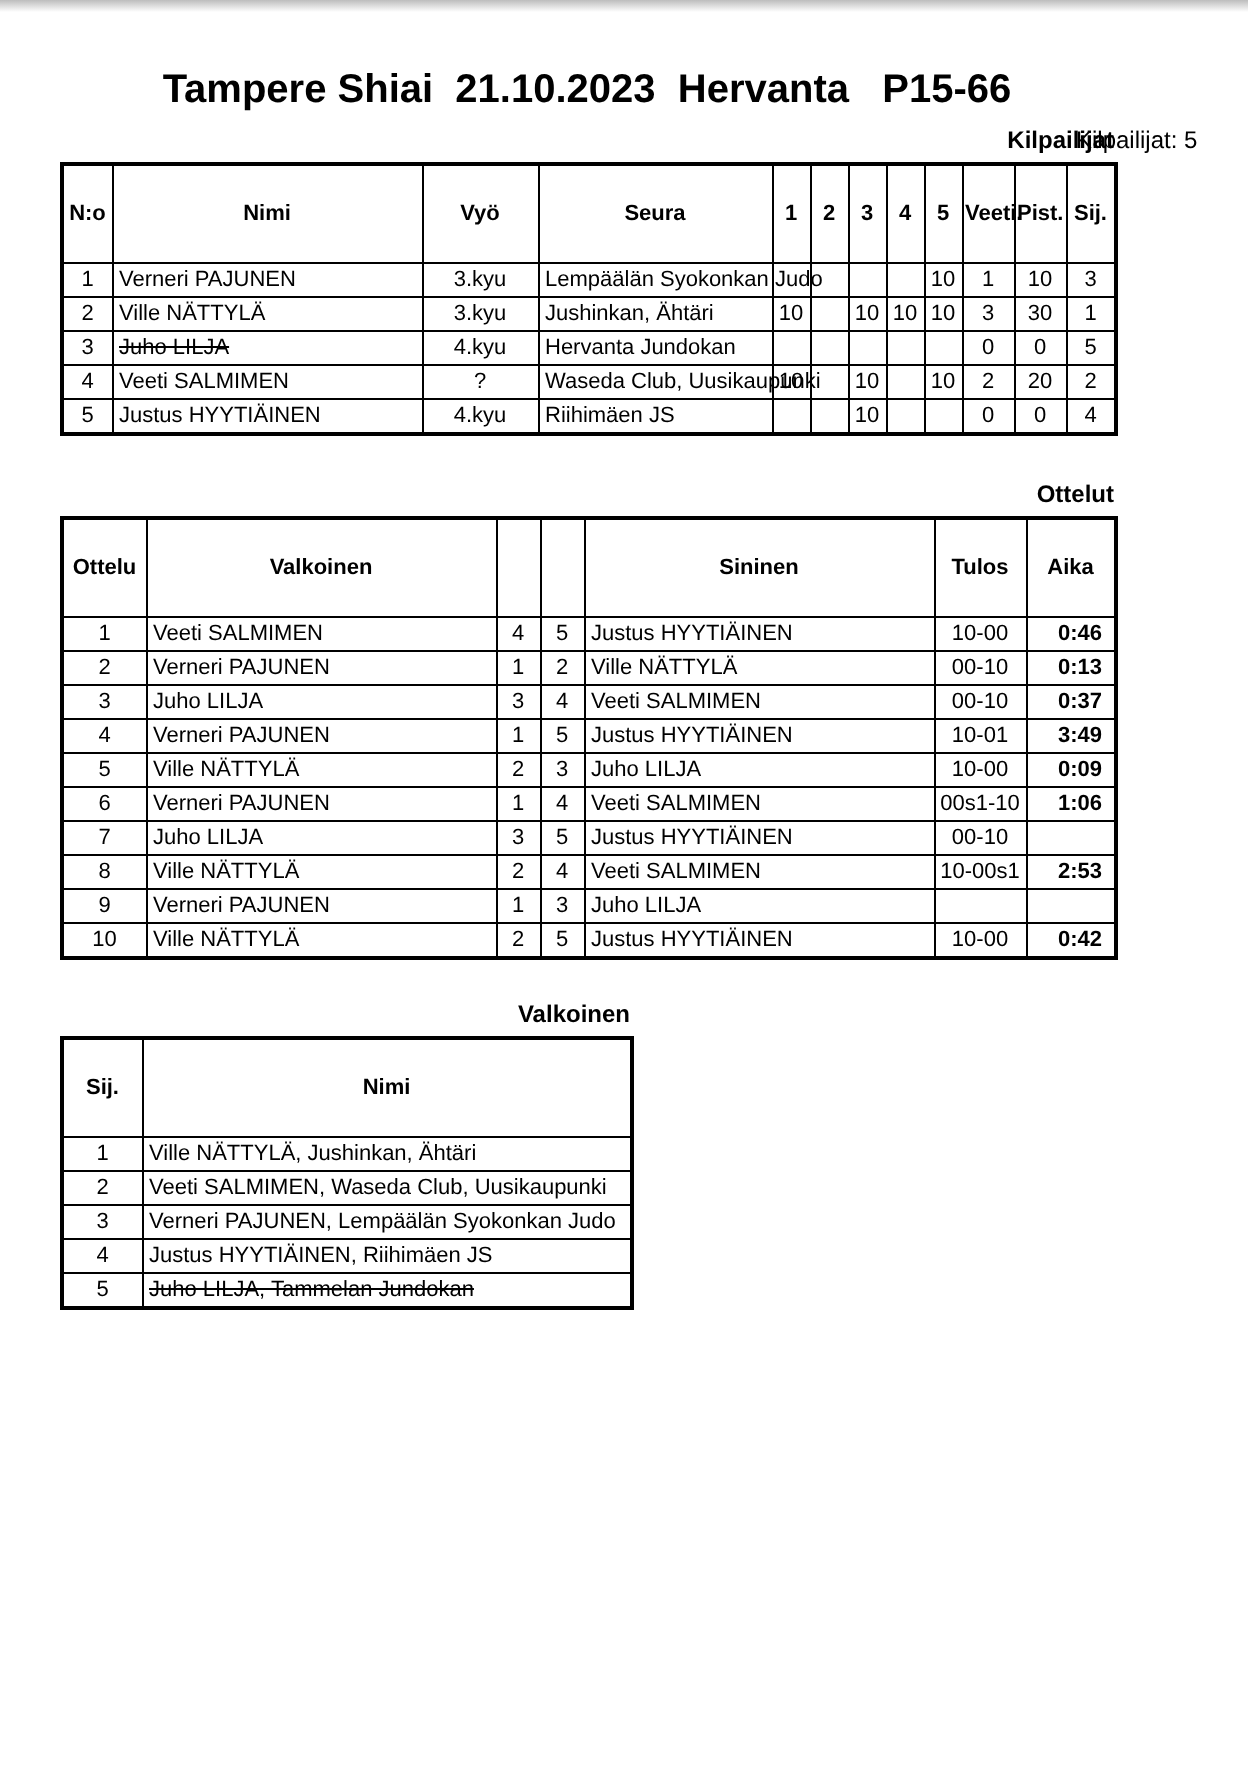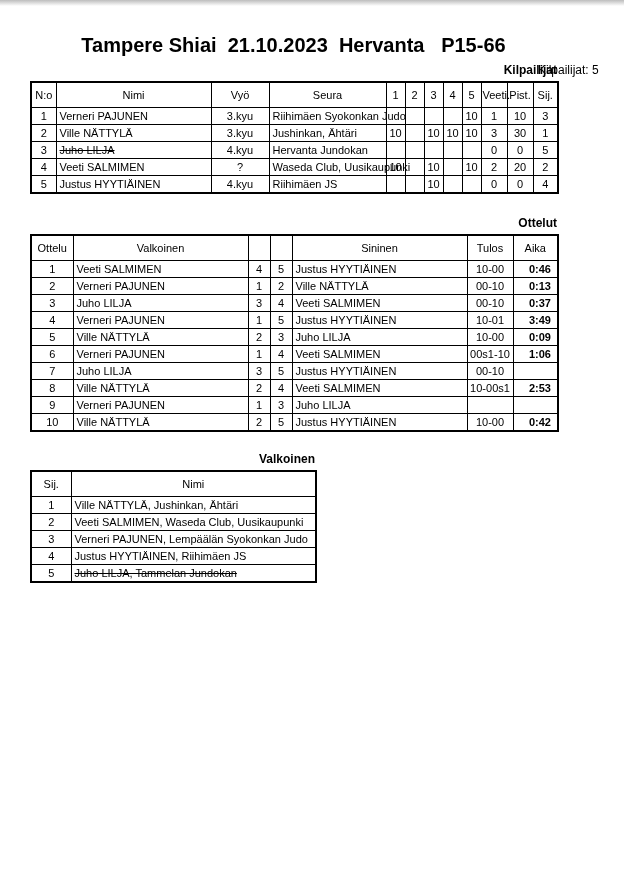--- a/index.html
+++ b/index.html
@@ -57,21 +57,21 @@
   }
   th, td {
     border: 1px solid #000;
     font-size: 11px;
     height: 16px;
     padding: 0 3px;
     white-space: nowrap;
     overflow: visible;
     vertical-align: middle;
   }
-  th { font-weight: normal; text-align: center; padding: 4px 1px; }
+  th { font-weight: bold; text-align: center; padding: 16px 1px; }
   td.c { text-align: center; padding: 0 1px; }
   td.l { text-align: left; }
   td.r { text-align: right; padding-right: 6px; font-weight: bold; }
   tr.struck .strike-target { text-decoration: line-through; }
 </style>
 </head>
 <body>
 
 <div class="page">
   <div class="top-edge"></div>
@@ -113,21 +113,21 @@
         <th>Pist.</th>
         <th>Sij.</th>
       </tr>
     </thead>
     <tbody>
 
     <tr>
         <td class="c">1</td>
         <td class="l strike-target">Verneri PAJUNEN</td>
         <td class="c">3.kyu</td>
-        <td class="l">Riihimäen Syokonkan Judo</td>
+        <td class="l">Lempäälän Syokonkan Judo</td>
         <td class="c"></td>
         <td class="c"></td>
         <td class="c"></td>
         <td class="c"></td>
         <td class="c">10</td>
         <td class="c">1</td>
         <td class="c">10</td>
         <td class="c">3</td>
       </tr>
         <tr>

